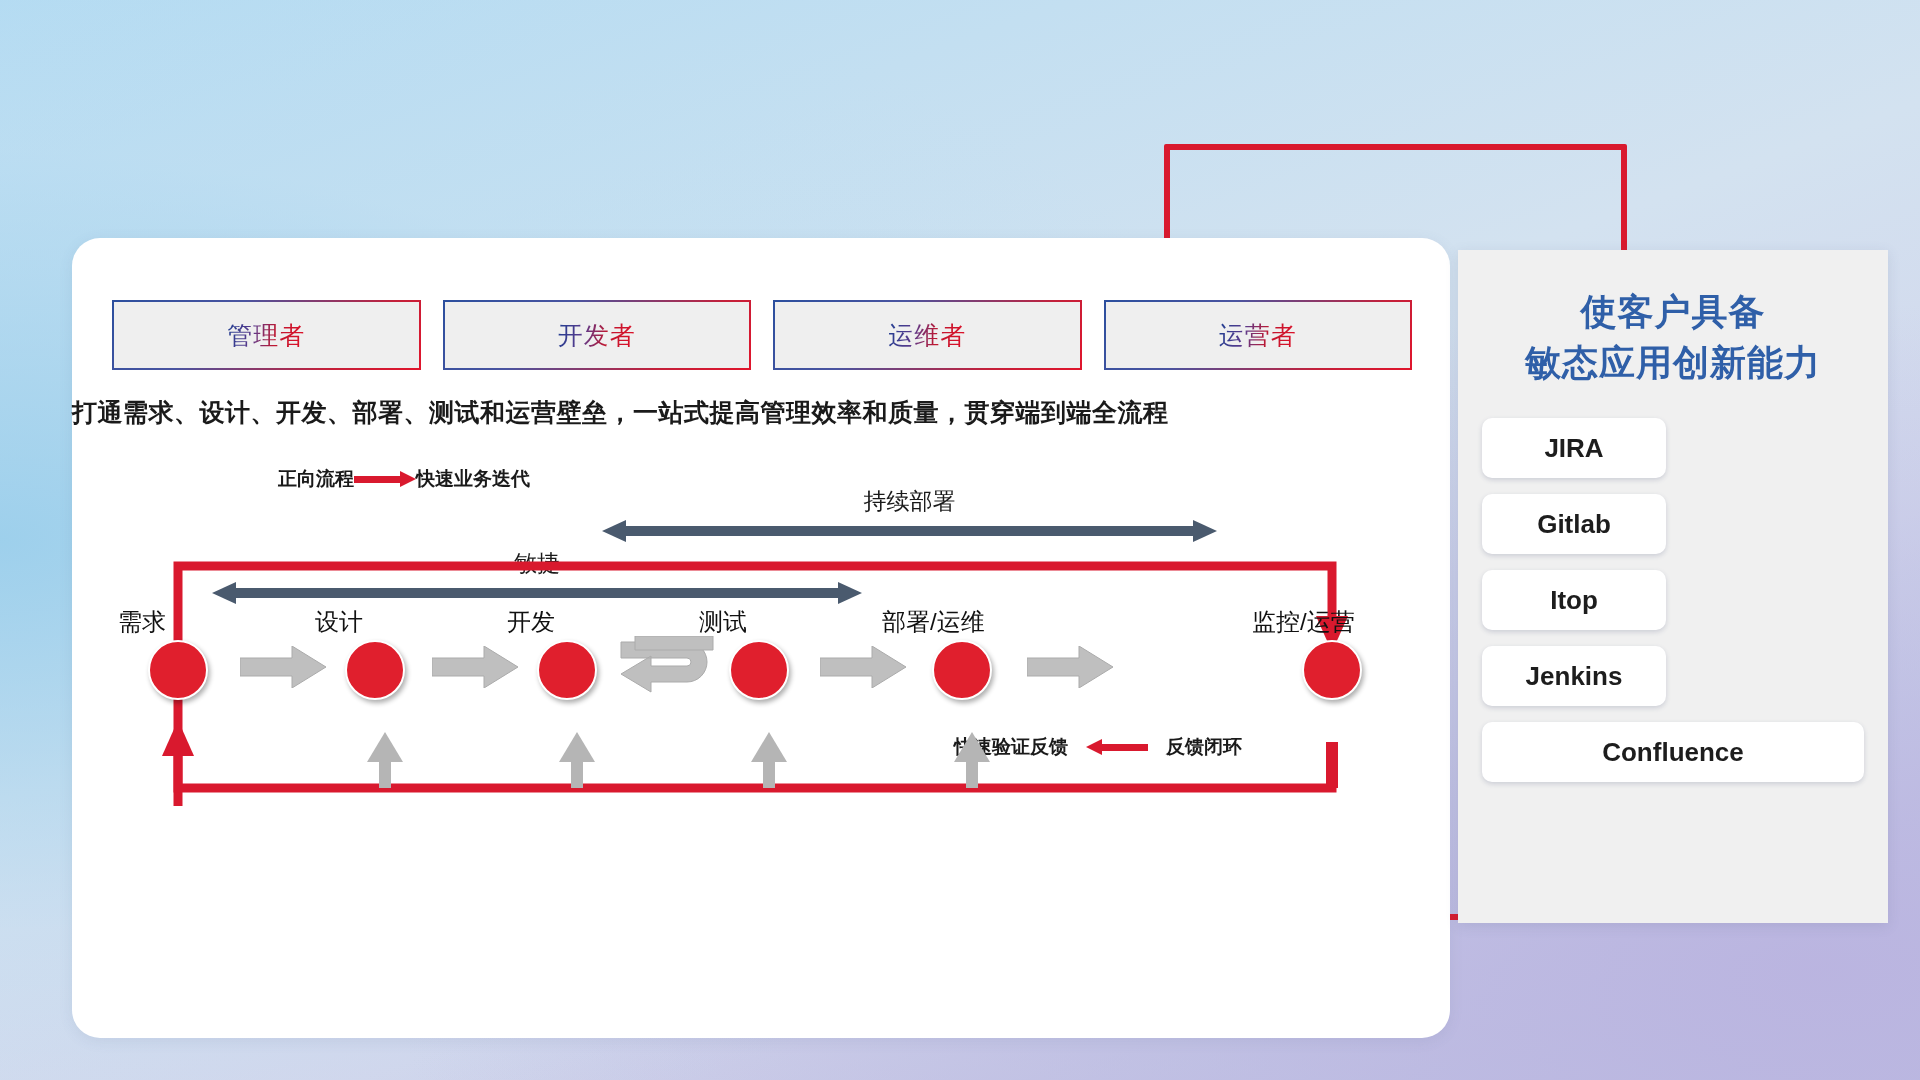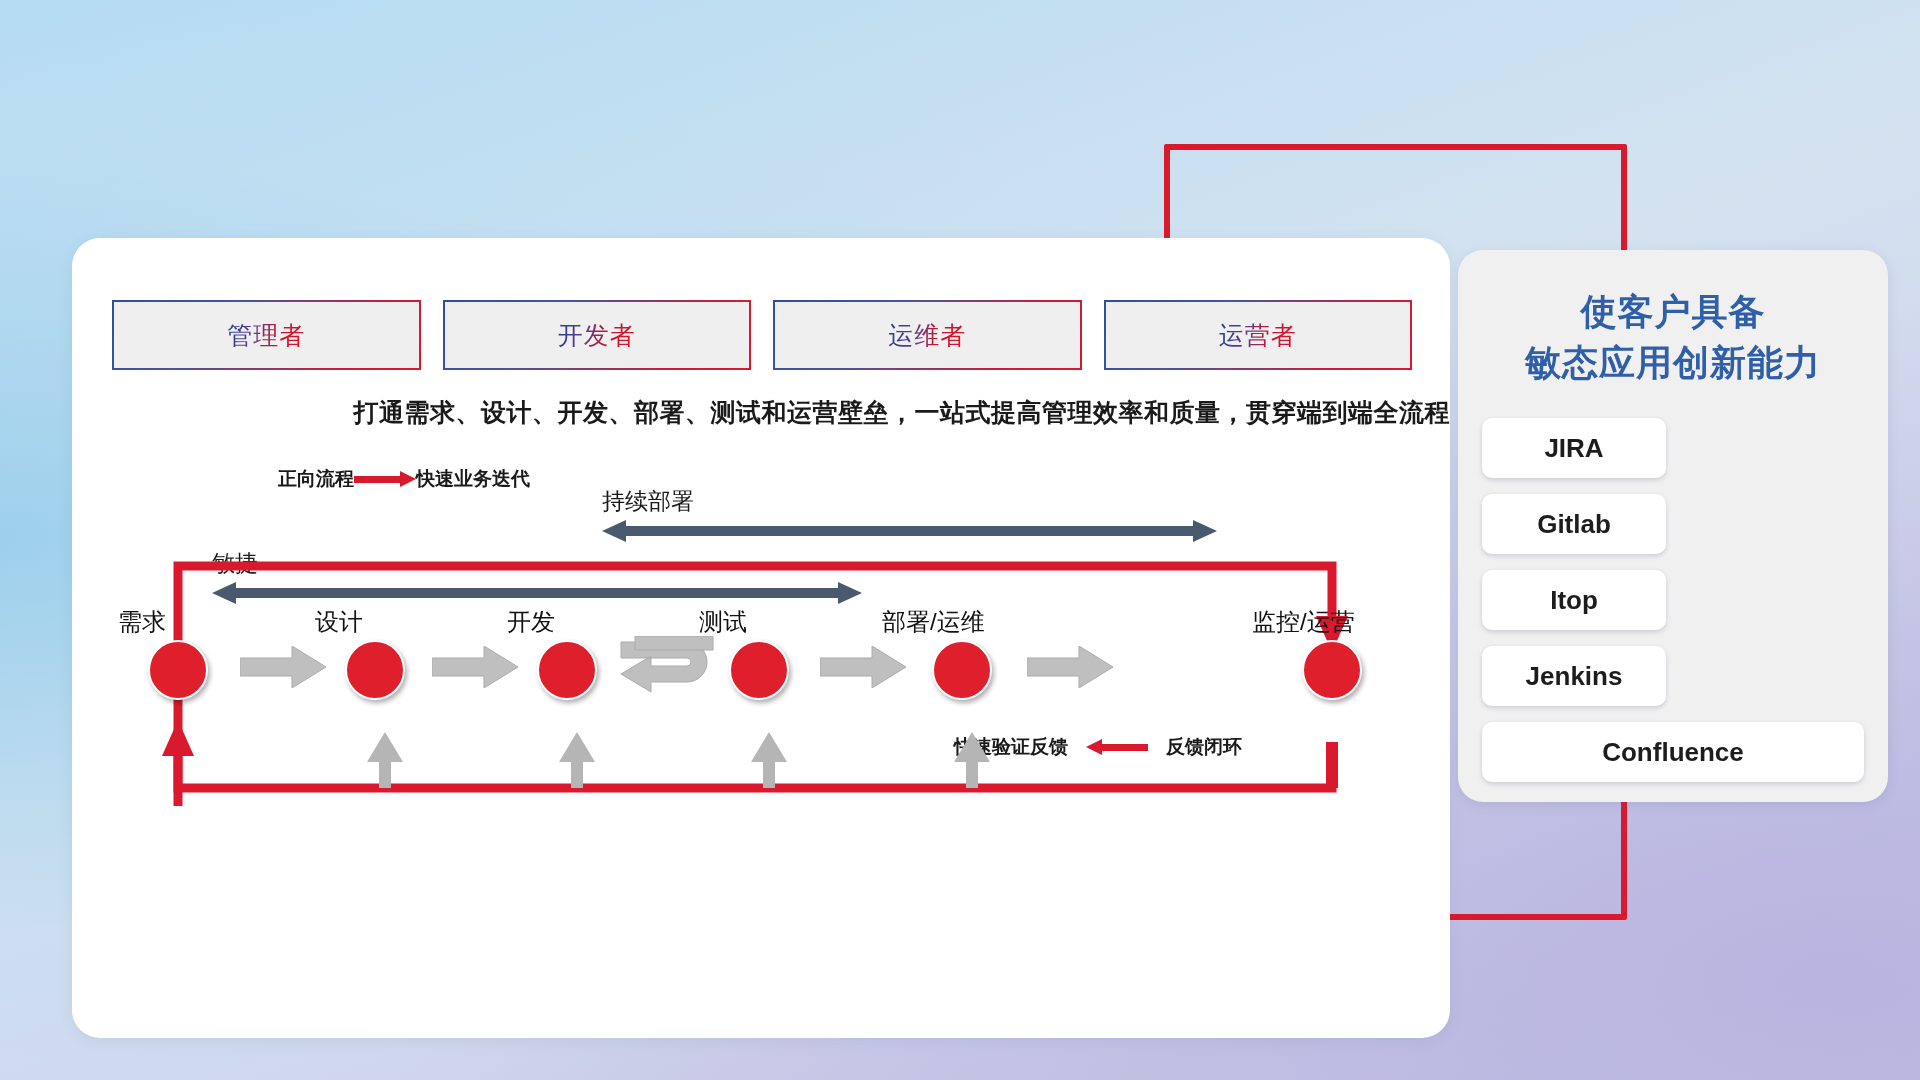--- a/index.html
+++ b/index.html
@@ -60,21 +60,21 @@
     background-clip: text;
     color: transparent;
     -webkit-text-fill-color: transparent;
     letter-spacing: 1px;
   }
 
   
   .subtitle {
     position: absolute;
     left: 0; right: 0; top: 158px;
-    text-align: right;
+    text-align: left;
     font-size: 25px;
     font-weight: bold;
     color: #1a1a1a;
     letter-spacing: 0.5px;
   }
 
   
   .legend-forward {
     position: absolute;
     left: 206px; top: 228px;
@@ -103,21 +103,21 @@
   .red-arrow-l::after {
     content:""; position:absolute; left:0; top:-2px;
     border-right:16px solid #d9192e;
     border-top:8px solid transparent; border-bottom:8px solid transparent;
   }
 
   
   .span-arrow { position: absolute; }
   .span-arrow .span-label {
     position: absolute; left: 0; right: 0; top: -34px;
-    text-align: left; font-size: 23px; color: #1a1a1a;
+    text-align: center; font-size: 23px; color: #1a1a1a;
   }
 
   
   .loop { position: absolute; z-index: 5; }
 
   
   .stage {
     position: absolute;
     z-index: 7;
     text-align: left;
@@ -135,26 +135,25 @@
     box-shadow: 2px 3px 5px rgba(0,0,0,0.32);
   }
 
   
   .gray-arrow { position: absolute; z-index: 6; }
 
   
   .panel {
     position: absolute;
     left: 1458px; top: 250px;
-    width: 430px; height: 552px;
+    width: 430px; height: 673px;
     background: #f0f0f0;
     z-index: 4;
     box-shadow: 0 3px 12px rgba(80,90,130,0.14);
     padding: 36px 24px 0 24px;
-    border-radius: 25px;
   }
   .panel-title {
     text-align: center;
     color: #2f5fa8;
     font-size: 36px;
     font-weight: bold;
     line-height: 1.42;
     letter-spacing: 1px;
   }
   .chips {

